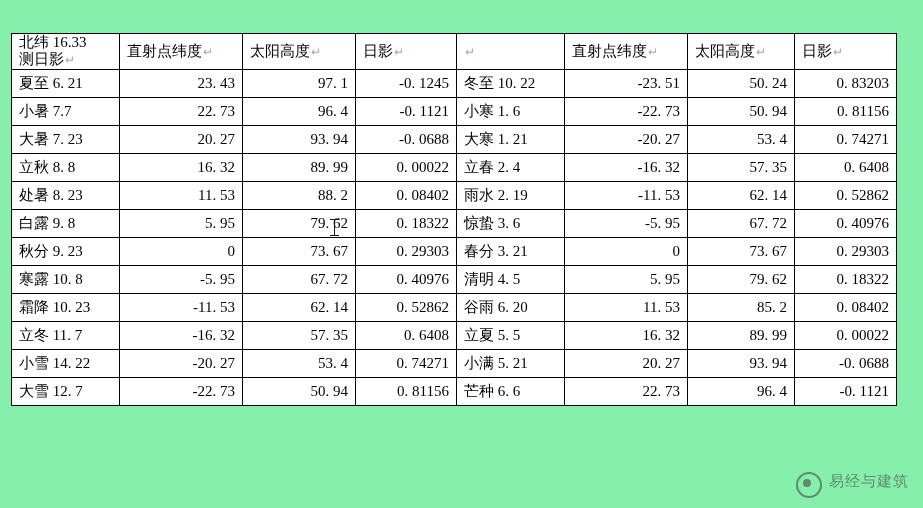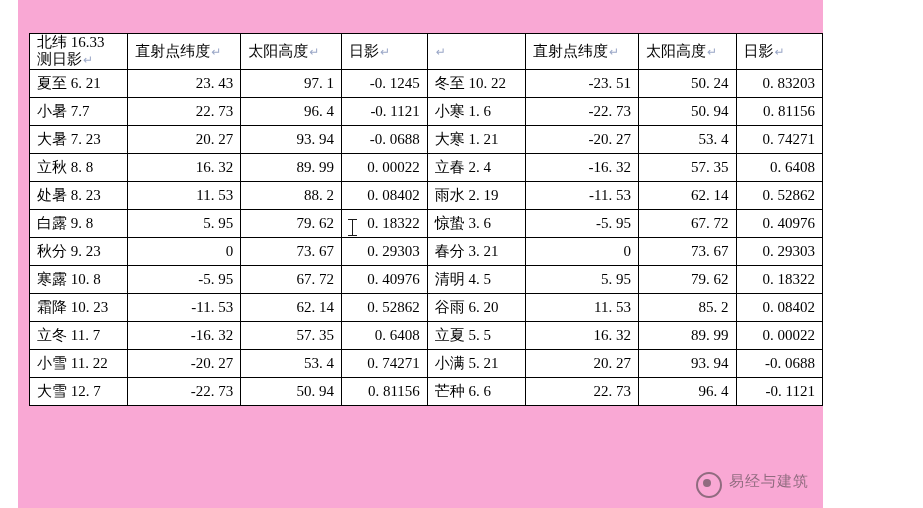--- a/index.html
+++ b/index.html
@@ -9,24 +9,24 @@
   }
   body {
     width: 923px;
     height: 508px;
     position: relative;
     font-family: "Liberation Serif", serif;
     overflow: hidden;
   }
   #page {
     position: absolute;
-    left: 18px; top: 0;
-    width: 805px;
+    left: 0; top: 0;
+    width: 923px;
     height: 508px;
-    background: #f9a8d4;
+    background: #86efac;
   }
   table.sheet {
     position: absolute;
     left: 11px;
     top: 33px;
     border-collapse: collapse;
     table-layout: fixed;
     background: #ffffff;
   }
   table.sheet td {
@@ -279,21 +279,21 @@
         <td class="num">-16. 32</td>
         <td class="num">57. 35</td>
         <td class="num">0. 6408</td>
         <td class="lab">立夏 5. 5</td>
         <td class="num">16. 32</td>
         <td class="num">89. 99</td>
         <td class="num">0. 00022</td>
       </tr>
 
       <tr>
-        <td class="lab">小雪 11. 22</td>
+        <td class="lab">小雪 14. 22</td>
         <td class="num">-20. 27</td>
         <td class="num">53. 4</td>
         <td class="num">0. 74271</td>
         <td class="lab">小满 5. 21</td>
         <td class="num">20. 27</td>
         <td class="num">93. 94</td>
         <td class="num">-0. 0688</td>
       </tr>
 
       <tr>

